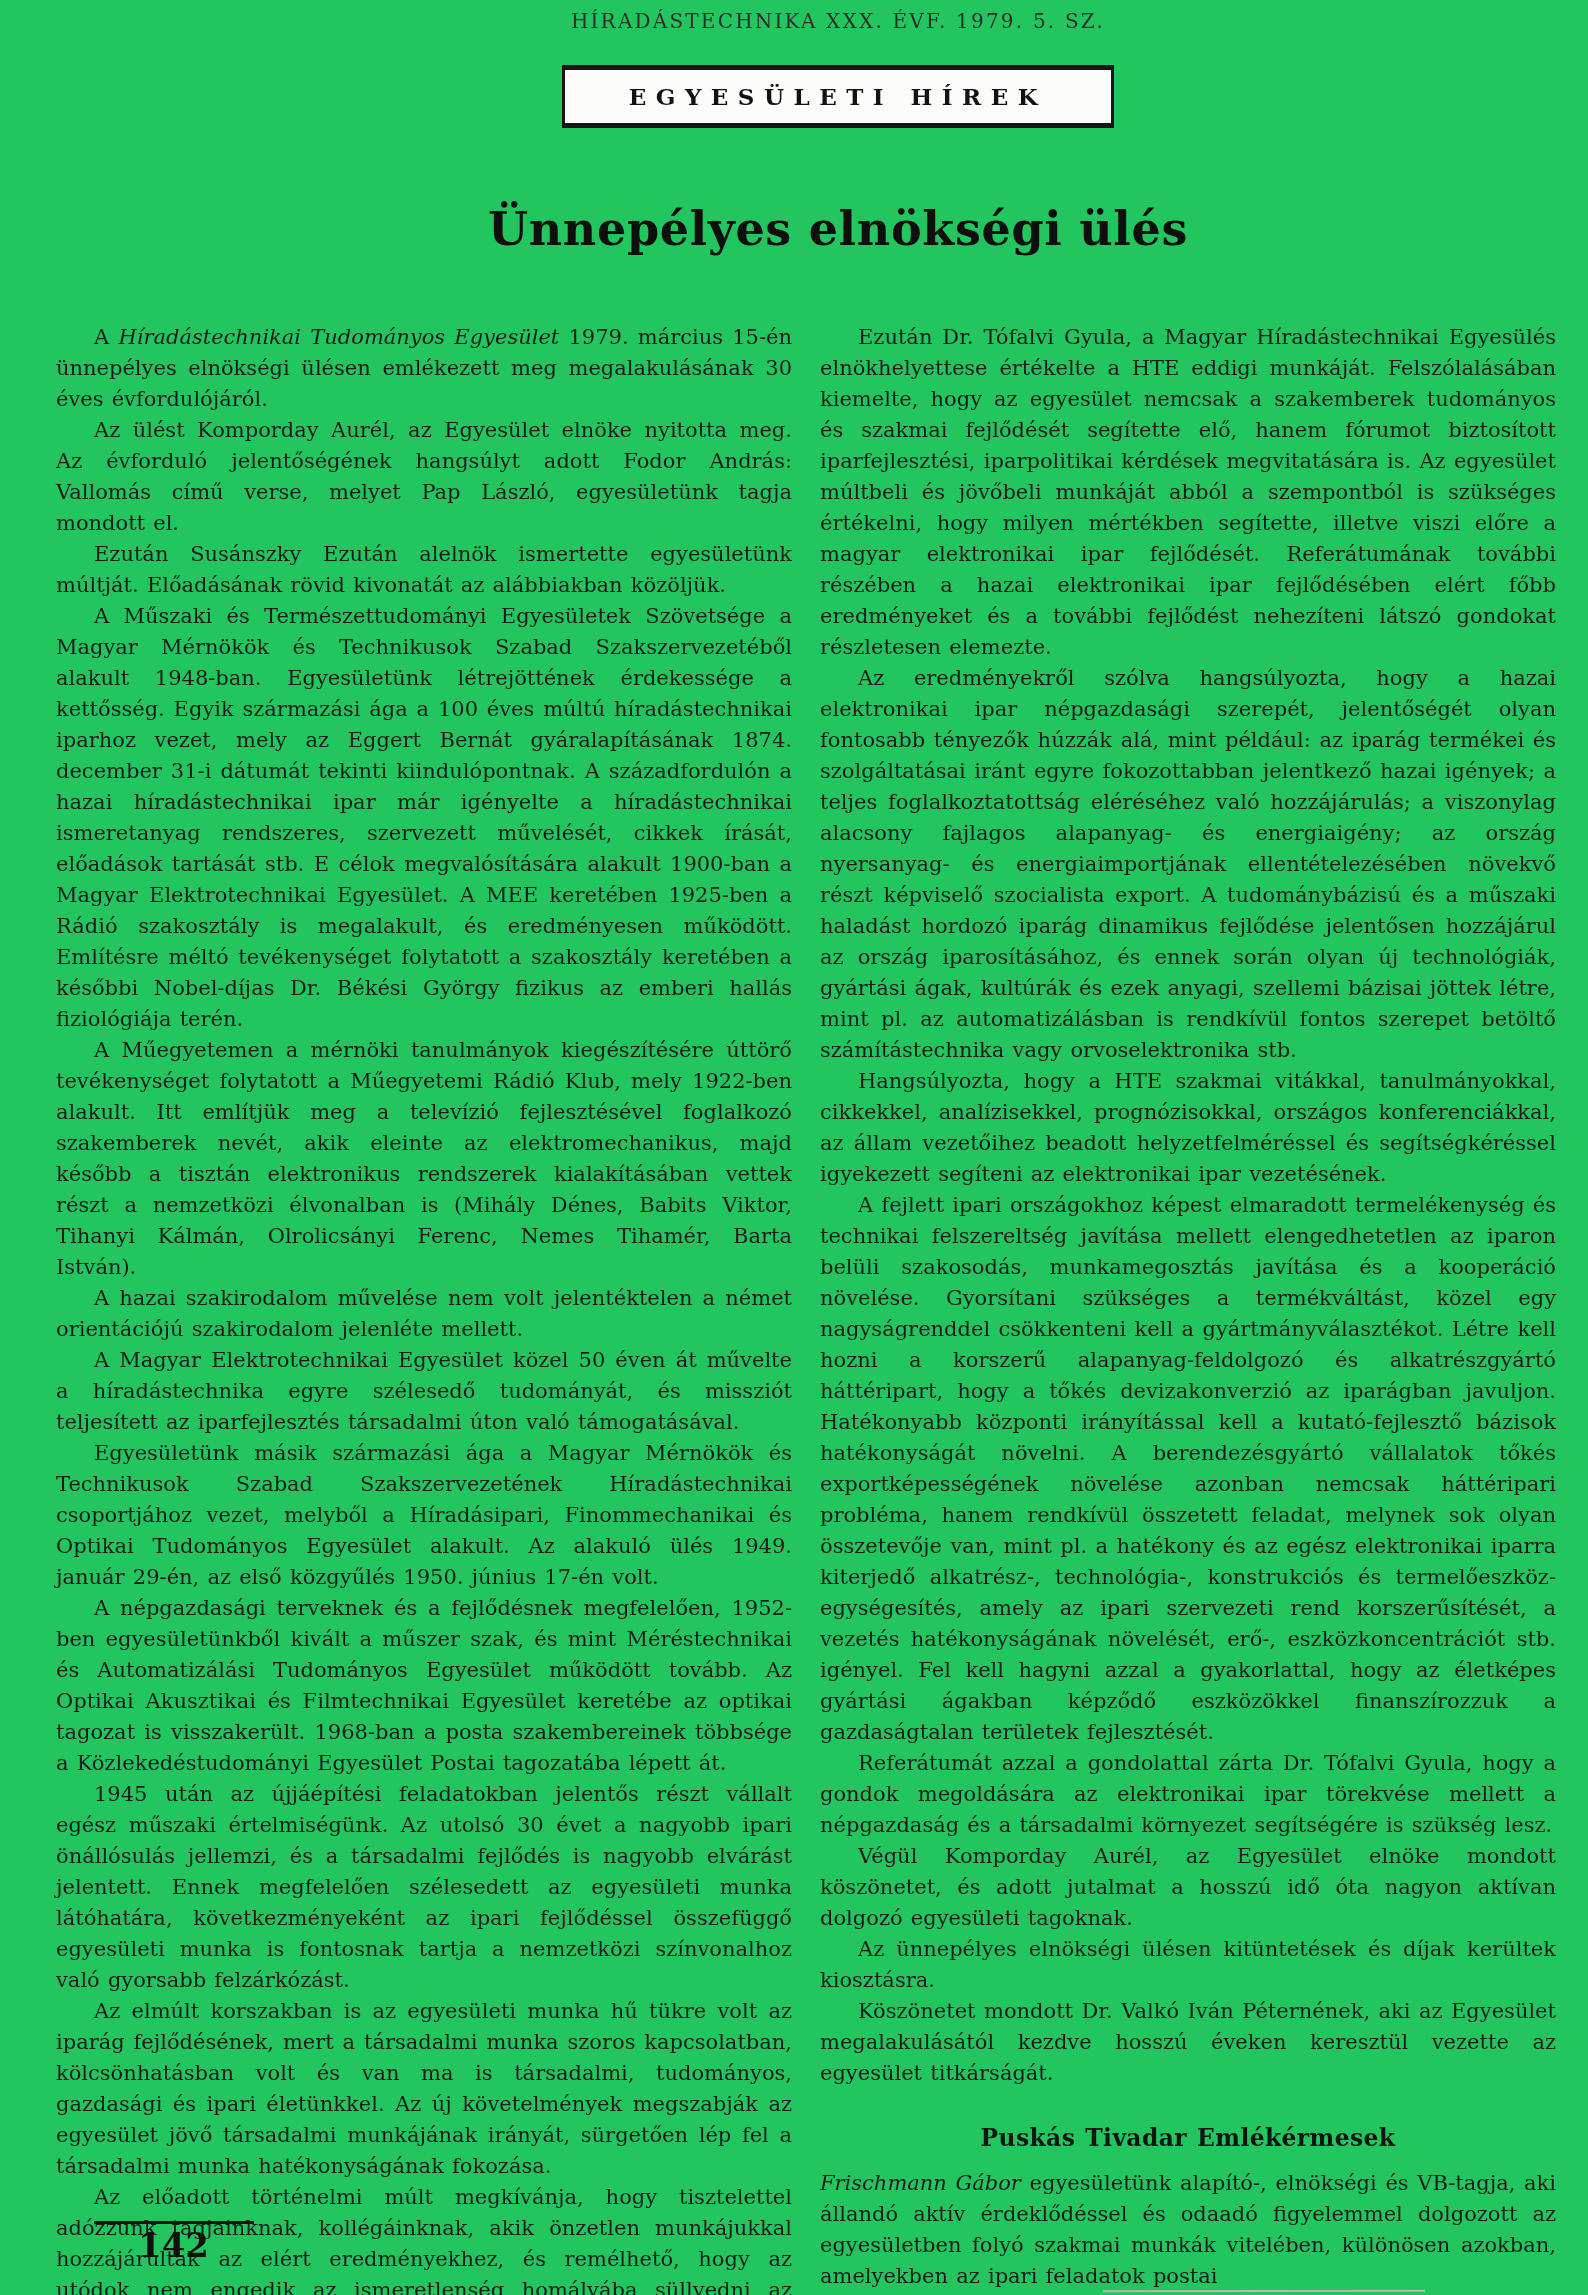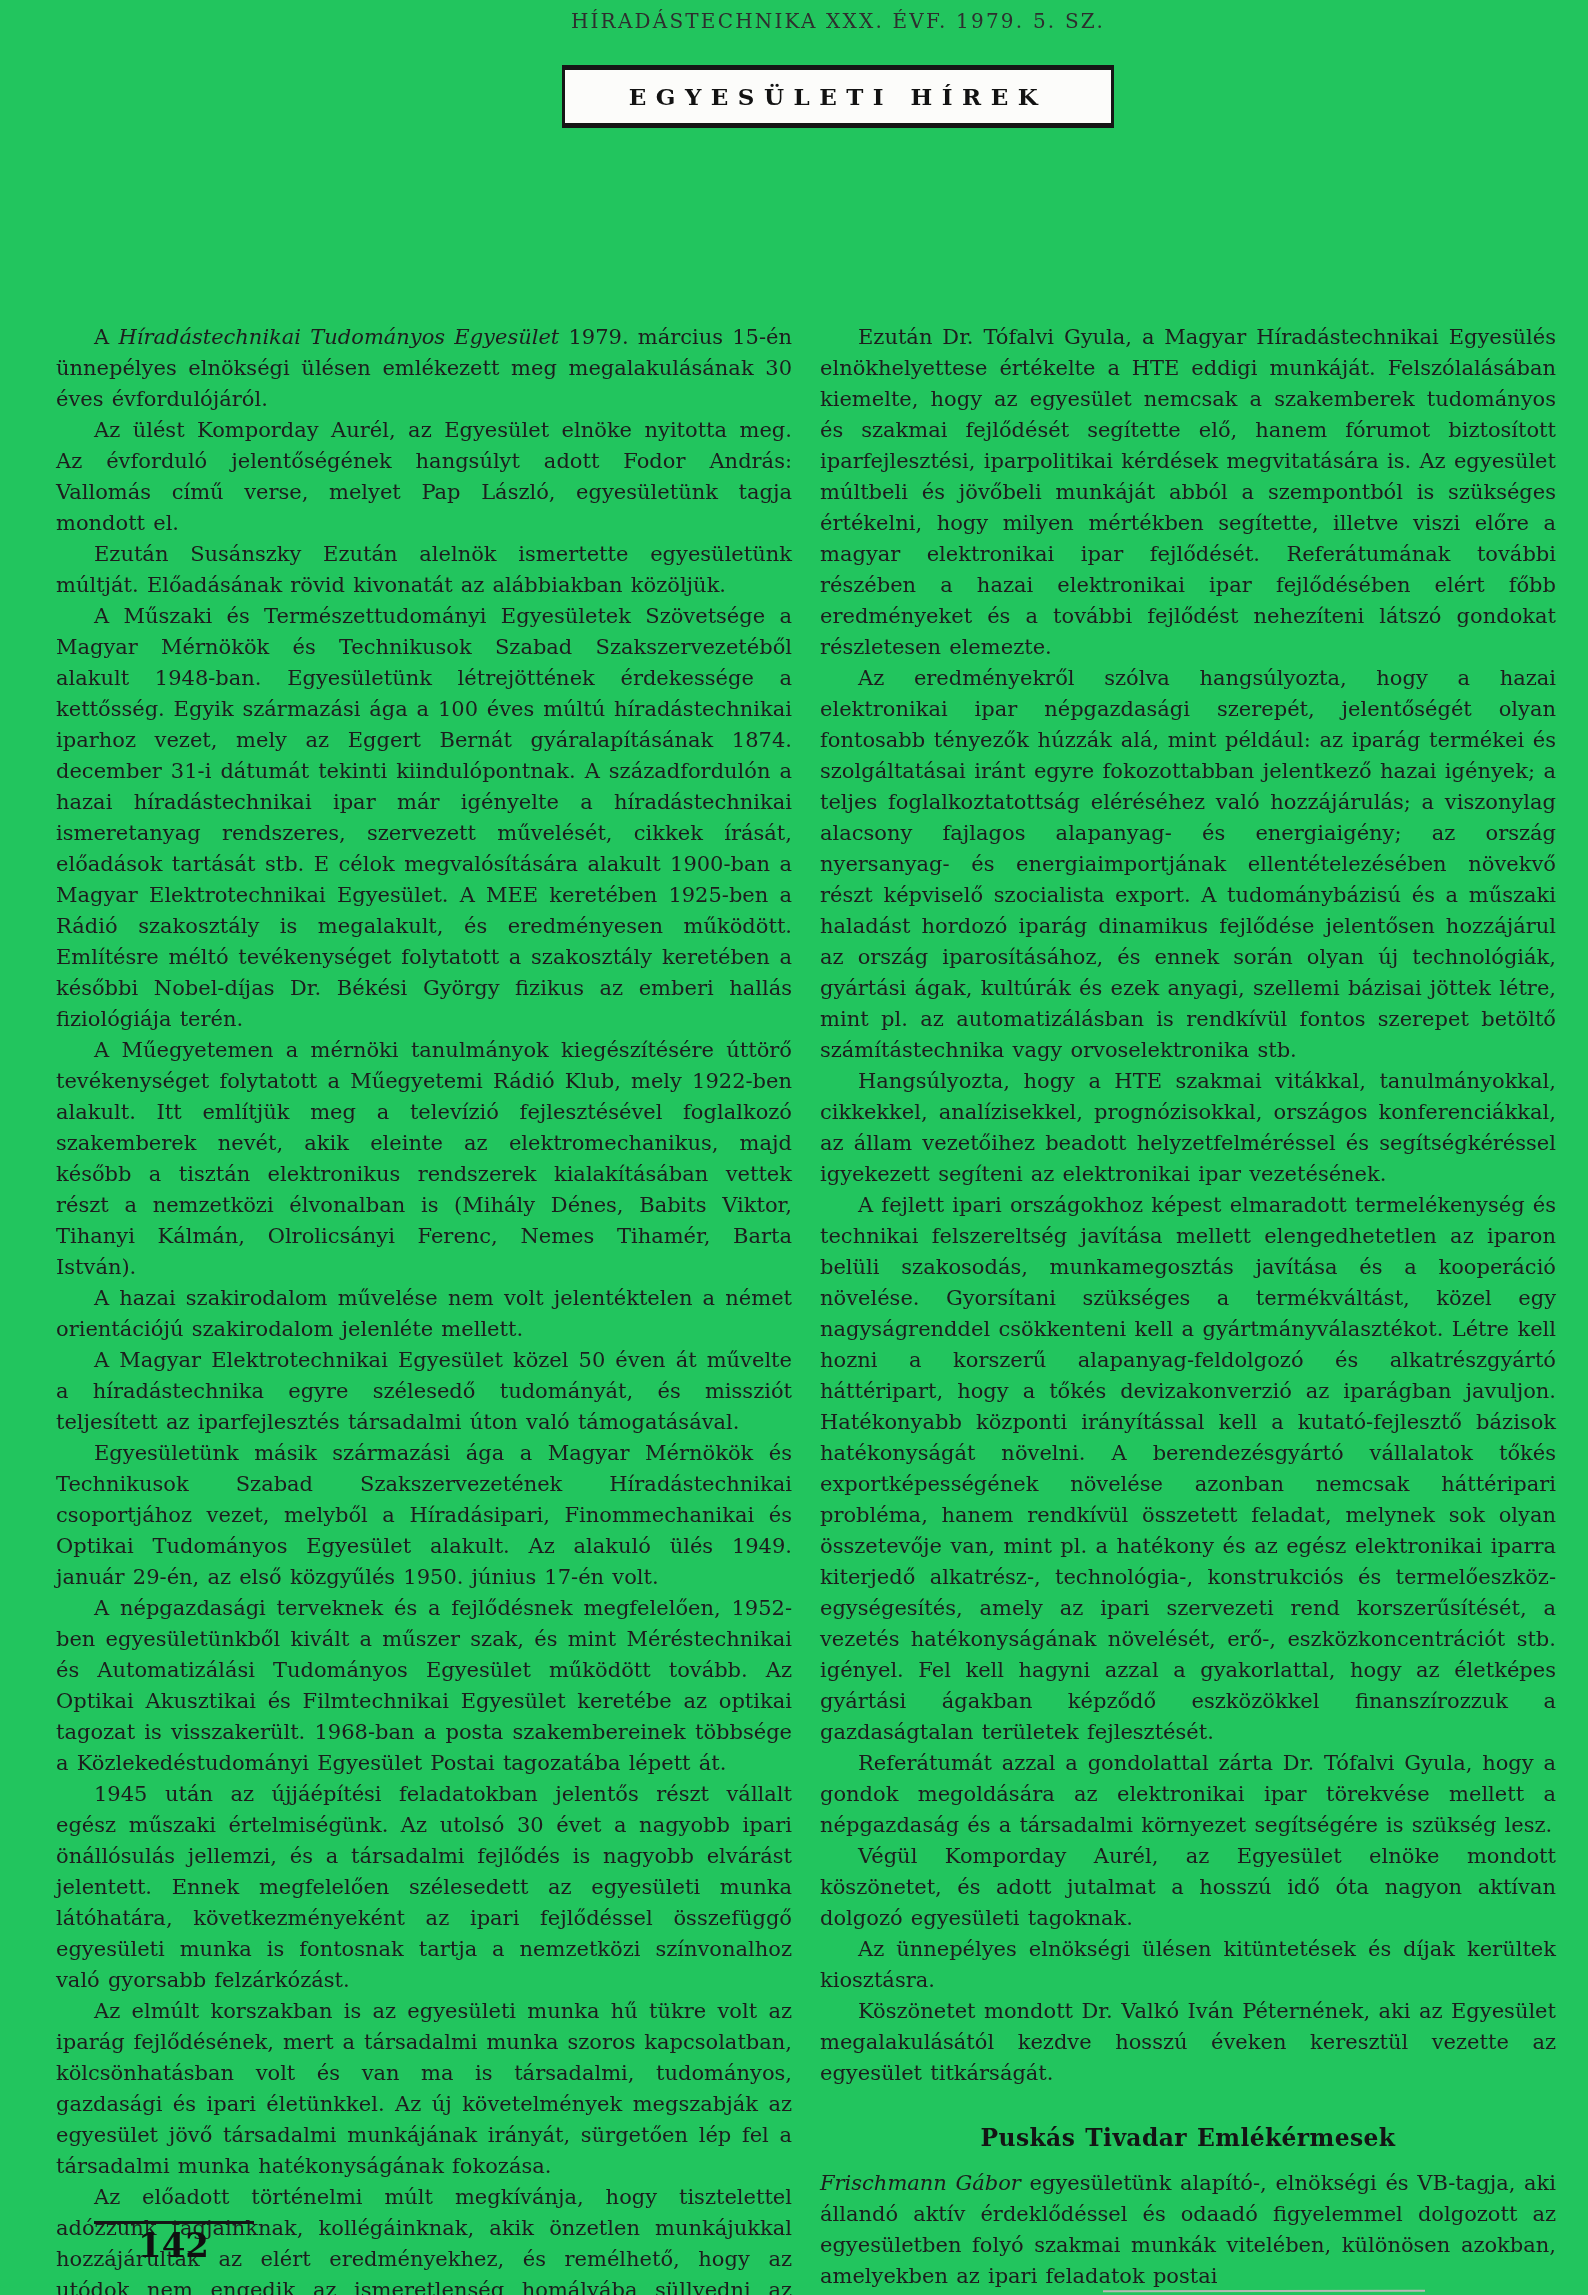--- a/index.html
+++ b/index.html
@@ -57,20 +57,23 @@
 
   <div class="masthead">
     <div class="journal-header">HÍRADÁSTECHNIKA XXX. ÉVF. 1979. 5. SZ.</div>
 
     <div class="box-wrap">
       <div class="section-box">
         <span class="section-box-label">EGYESÜLETI HÍREK</span>
       </div>
     </div>
 
+    <div class="title-wrap">
+      <h1 class="article-title">Ünnepélyes elnökségi ülés</h1>
+    </div>
   </div>
 
   <div class="columns">
     <div class="col" id="col-left">
         <p>A <i>Híradástechnikai Tudományos Egyesület</i> 1979. március 15-én ünnepélyes elnökségi ülésen emlékezett meg megalakulásának 30 éves évfordulójáról.</p>
         <p>Az ülést Komporday Aurél, az Egyesület elnöke nyitotta meg. Az évforduló jelentőségének hangsúlyt adott Fodor András: Vallomás című verse, melyet Pap László, egyesületünk tagja mondott el.</p>
         <p>Ezután Susánszky Ezután alelnök ismertette egyesületünk múltját. Előadásának rövid kivonatát az alábbiakban közöljük.</p>
         <p>A Műszaki és Természettudományi Egyesületek Szövetsége a Magyar Mérnökök és Technikusok Szabad Szakszervezetéből alakult 1948-ban. Egyesületünk létrejöttének érdekessége a kettősség. Egyik származási ága a 100 éves múltú híradástechnikai iparhoz vezet, mely az Eggert Bernát gyáralapításának 1874. december 31-i dátumát tekinti kiindulópontnak. A századfordulón a hazai híradástechnikai ipar már igényelte a híradástechnikai ismeretanyag rendszeres, szervezett művelését, cikkek írását, előadások tartását stb. E célok megvalósítására alakult 1900-ban a Magyar Elektrotechnikai Egyesület. A MEE keretében 1925-ben a Rádió szakosztály is megalakult, és eredményesen működött. Említésre méltó tevékenységet folytatott a szakosztály keretében a későbbi Nobel-díjas Dr. Békési György fizikus az emberi hallás fiziológiája terén.</p>
         <p>A Műegyetemen a mérnöki tanulmányok kiegészítésére úttörő tevékenységet folytatott a Műegyetemi Rádió Klub, mely 1922-ben alakult. Itt említjük meg a televízió fejlesztésével foglalkozó szakemberek nevét, akik eleinte az elektromechanikus, majd később a tisztán elektronikus rendszerek kialakításában vettek részt a nemzetközi élvonalban is (Mihály Dénes, Babits Viktor, Tihanyi Kálmán, Olrolicsányi Ferenc, Nemes Tihamér, Barta István).</p>
         <p>A hazai szakirodalom művelése nem volt jelentéktelen a német orientációjú szakirodalom jelenléte mellett.</p>

